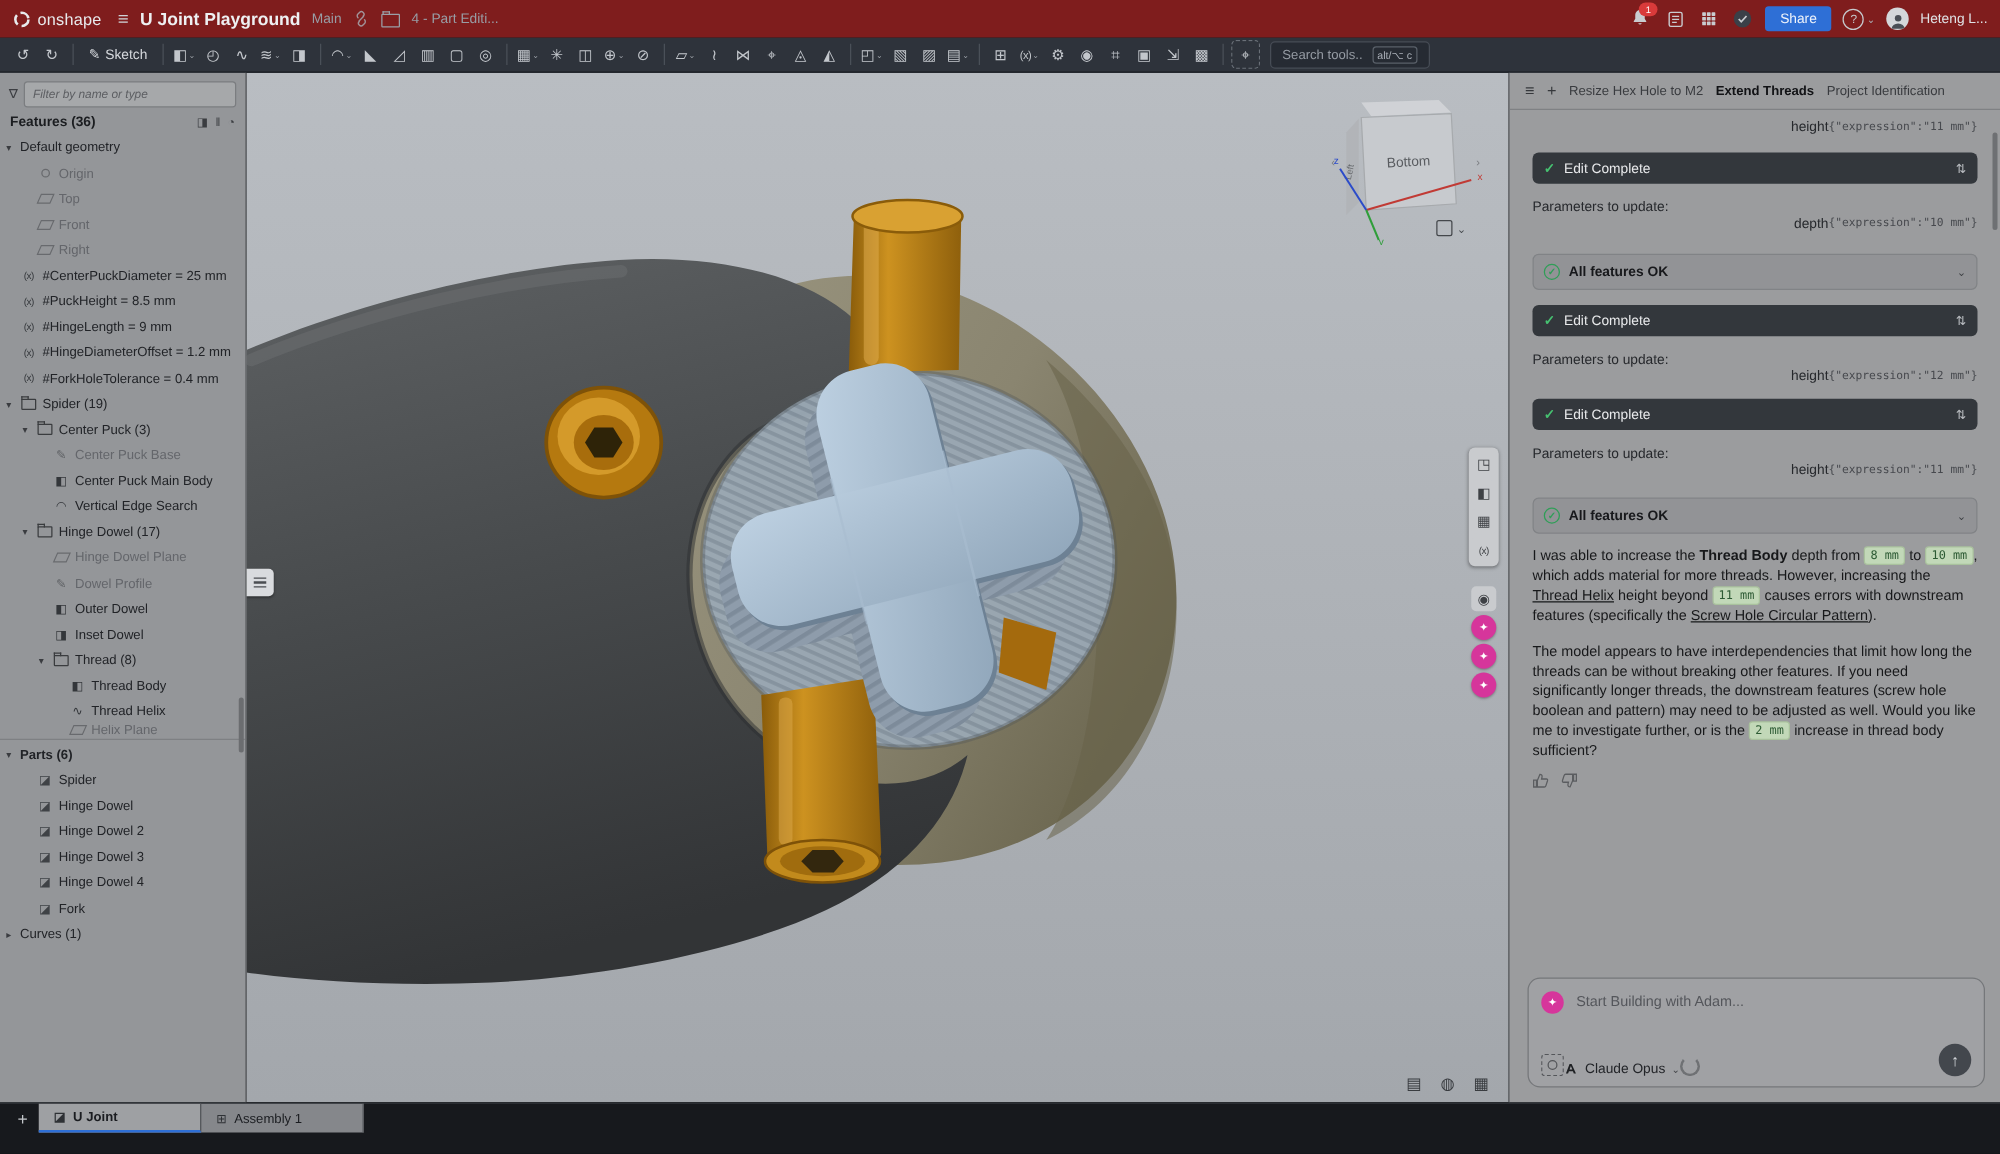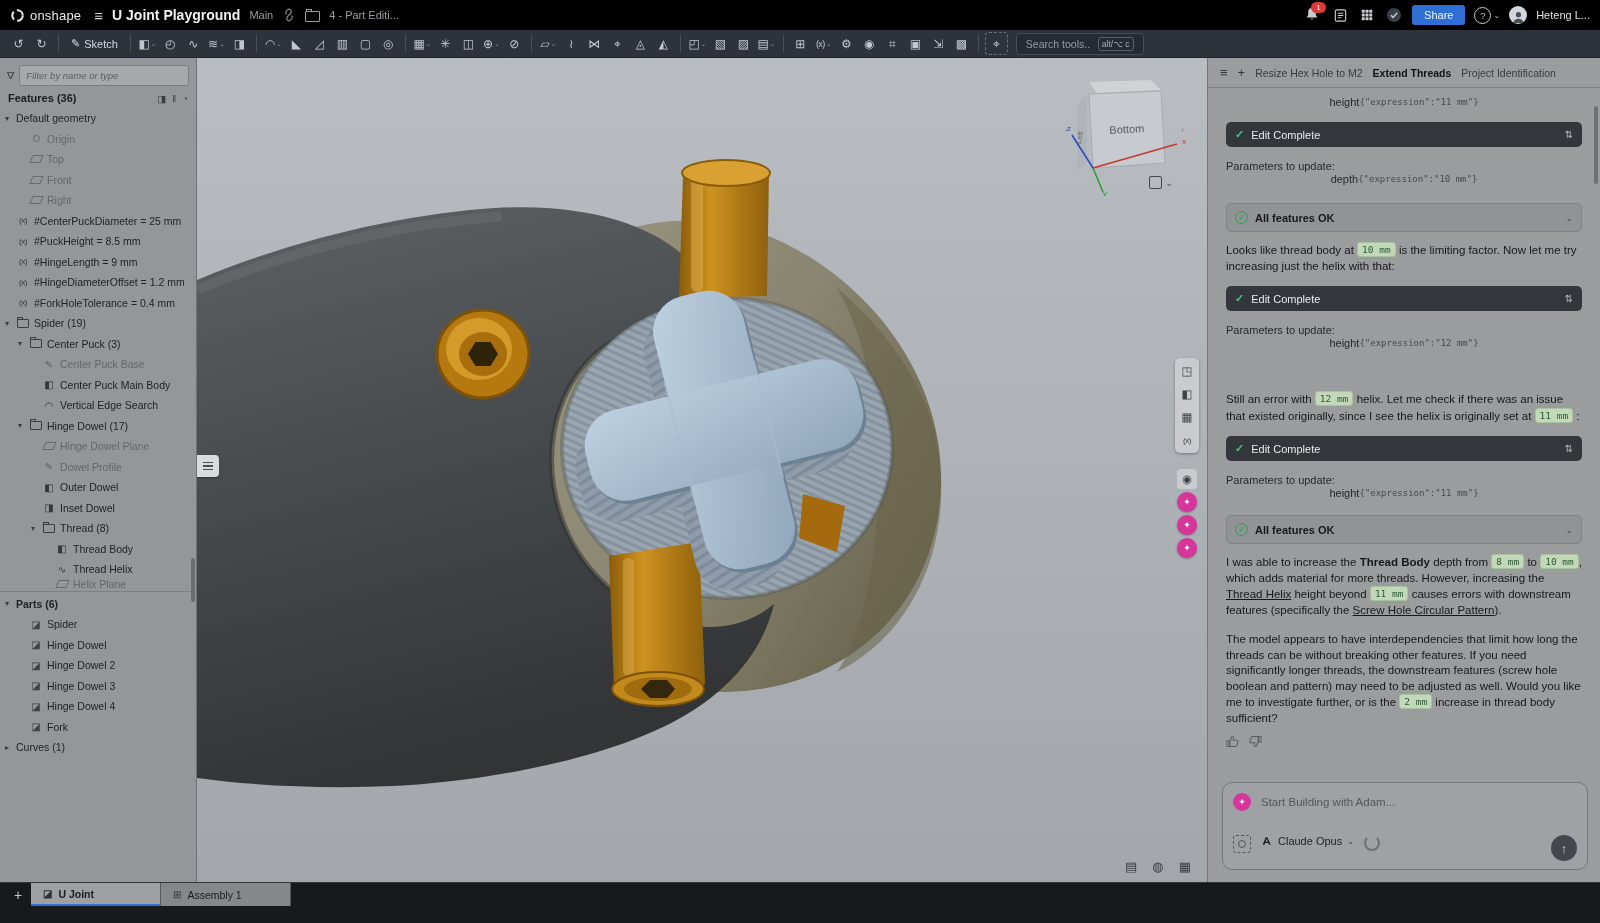--- a/index.html
+++ b/index.html
@@ -1,21 +1,21 @@
 <!DOCTYPE html>
 <html><head>
 <meta charset="utf-8">
 <style>
   html,body{margin:0;padding:0}
   body{width:1600px;height:923px;overflow:hidden;position:relative;background:#0f1216;
        font-family:"Liberation Sans",sans-serif;-webkit-font-smoothing:antialiased}
   .mono{font-family:"DejaVu Sans Mono",monospace}
 
   
-  .topbar{position:absolute;top:0;left:0;right:0;height:30px;background:#000000;display:flex;
+  .topbar{position:absolute;top:0;left:0;right:0;height:30px;background:#7f1d1d;display:flex;
           align-items:center;gap:9px;padding:0 10px;box-sizing:border-box;color:#dde0e4;z-index:30}
   .logo{display:flex;align-items:center;gap:5px}
   .logomark{width:15px;height:15px}
   .logotext{font-size:13px;color:#e8eaec;letter-spacing:.2px}
   .ham{font-size:15px;color:#cfd2d6;margin-left:4px}
   .doct{font-size:14px;font-weight:bold;color:#eef0f2}
   .muted-t{font-size:11px;color:#989da5}
   .linkic{width:14px;height:14px;opacity:.8}
   .foldic{width:13px;height:9px;border:1px solid #9aa0a8;border-radius:1px;position:relative;margin-top:2px}
   .foldic::before{content:"";position:absolute;top:-3px;left:0;width:4px;height:2px;border:1px solid #9aa0a8;border-bottom:0}
@@ -104,21 +104,21 @@
   
   .rp{position:absolute;top:58px;right:0;width:393px;height:824px;background:#9b9c9e;border-left:1px solid #75777a;
       box-sizing:border-box;z-index:20}
   .atabs{height:29px;display:flex;align-items:center;gap:10px;padding:0 12px;border-bottom:1px solid #7f8184}
   .aham{font-size:13px;color:#36383c}
   .aplus{font-size:13px;color:#36383c}
   .atab{font-size:10.5px;color:#393b3f;white-space:nowrap}
   .atab.active{color:#111215;font-weight:bold}
   .rscroll{position:absolute;right:2px;top:48px;width:4px;height:78px;background:#6e7073;border-radius:2px}
   .rcontent{position:absolute;top:32px;left:0;right:0;bottom:118px;padding:4px 18px 0;overflow:hidden}
-  .kv{display:flex;align-items:center;justify-content:center}
+  .kv{display:flex;align-items:center;justify-content:flex-end}
   .kv .k{font-size:11px;color:#26282c}
   .kv .v{font-size:9px;color:#47494e}
   .editbar{height:25px;background:#33373c;border-radius:5px;display:flex;align-items:center;gap:7px;
            padding:0 9px;color:#e9eaec;font-size:11px;margin-top:14px}
   .editbar .chk{color:#46c271;font-size:11px;font-weight:bold}
   .editbar .lbl{flex:1}
   .editbar .exp{color:#b9bcc0;font-size:10px}
   .plabel{font-size:11px;color:#26282c;margin-top:13px}
   .kvp{margin-top:1px}
   .okbar{height:27px;border:1px solid #818386;background:#929396;border-radius:5px;display:flex;align-items:center;
@@ -136,21 +136,21 @@
   .fbrow{display:flex;gap:10px;margin-top:9px}
   .fbrow svg{opacity:.75}
   .composer{position:absolute;left:14px;right:12px;bottom:12px;height:88px;background:#a0a1a4;
             border:1px solid #75777a;border-radius:10px;box-sizing:border-box;padding:10px 10px 8px}
   .crow1{display:flex;align-items:center;gap:8px}
   .pinkdot{width:18px;height:18px;border-radius:50%;background:#d6359b;color:#fff;font-size:9px;
            display:flex;align-items:center;justify-content:center}
   .cinput{flex:1;background:transparent;border:none;outline:none;font-size:11.5px;color:#2a2c30;
           font-family:"Liberation Sans",sans-serif}
   .cinput::placeholder{color:#54565b}
-  .crow2{position:absolute;left:10px;right:10px;bottom:8px;display:flex;align-items:flex-start;gap:10px}
+  .crow2{position:absolute;left:10px;right:10px;bottom:8px;display:flex;align-items:flex-end;}
   .shot{width:16px;height:16px;border:1.2px dashed #54565a;border-radius:3px;display:flex;align-items:center;justify-content:center}
   .shot i{width:6px;height:6px;border:1.2px solid #54565a;border-radius:50%}
   .modelpill{display:flex;align-items:center;gap:5px;font-size:11px;color:#222428}
   .modelpill .chev{font-size:8px;color:#44464a}
   .spin{width:12px;height:12px;border:2px solid #6f7174;border-top-color:transparent;border-radius:50%}
   .send{margin-left:auto;width:26px;height:26px;border-radius:50%;background:#43474d;color:#d3d6da;border:none;
         font-size:13px;display:flex;align-items:center;justify-content:center}
 
   
   .bbar{position:absolute;left:0;right:0;top:882px;height:41px;background:#17191d;border-top:1px solid #33363b;
@@ -622,34 +622,32 @@
       <span class="k">depth</span>
       <span class="v mono">{"expression":"10 mm"}</span>
     </div>
 
     <div class="okbar">
       <span class="okic">✓</span>
       <span class="lbl">All features OK</span>
       <span class="chev">⌄</span>
     </div>
 
-    <p class="msg"><span>Looks like thread body at</span> <span class="chip">10 mm</span> <span>is the limiting factor. Now let me try increasing just the helix with that:</span></p>
 
     <div class="editbar" style="margin-top:12px">
       <span class="chk">✓</span>
       <span class="lbl">Edit Complete</span>
       <span class="exp">⇅</span>
     </div>
     <div class="plabel">Parameters to update:</div>
     <div class="kv kvp">
       <span class="k">height</span>
       <span class="v mono">{"expression":"12 mm"}</span>
     </div>
 
-    <p class="msg gap-lg"><span>Still an error with</span> <span class="chip">12 mm</span> <span>helix. Let me check if there was an issue that existed originally, since I see the helix is originally set at</span> <span class="chip">11 mm</span> <span>:</span></p>
 
     <div class="editbar" style="margin-top:12px">
       <span class="chk">✓</span>
       <span class="lbl">Edit Complete</span>
       <span class="exp">⇅</span>
     </div>
     <div class="plabel">Parameters to update:</div>
     <div class="kv kvp">
       <span class="k">height</span>
       <span class="v mono">{"expression":"11 mm"}</span>

